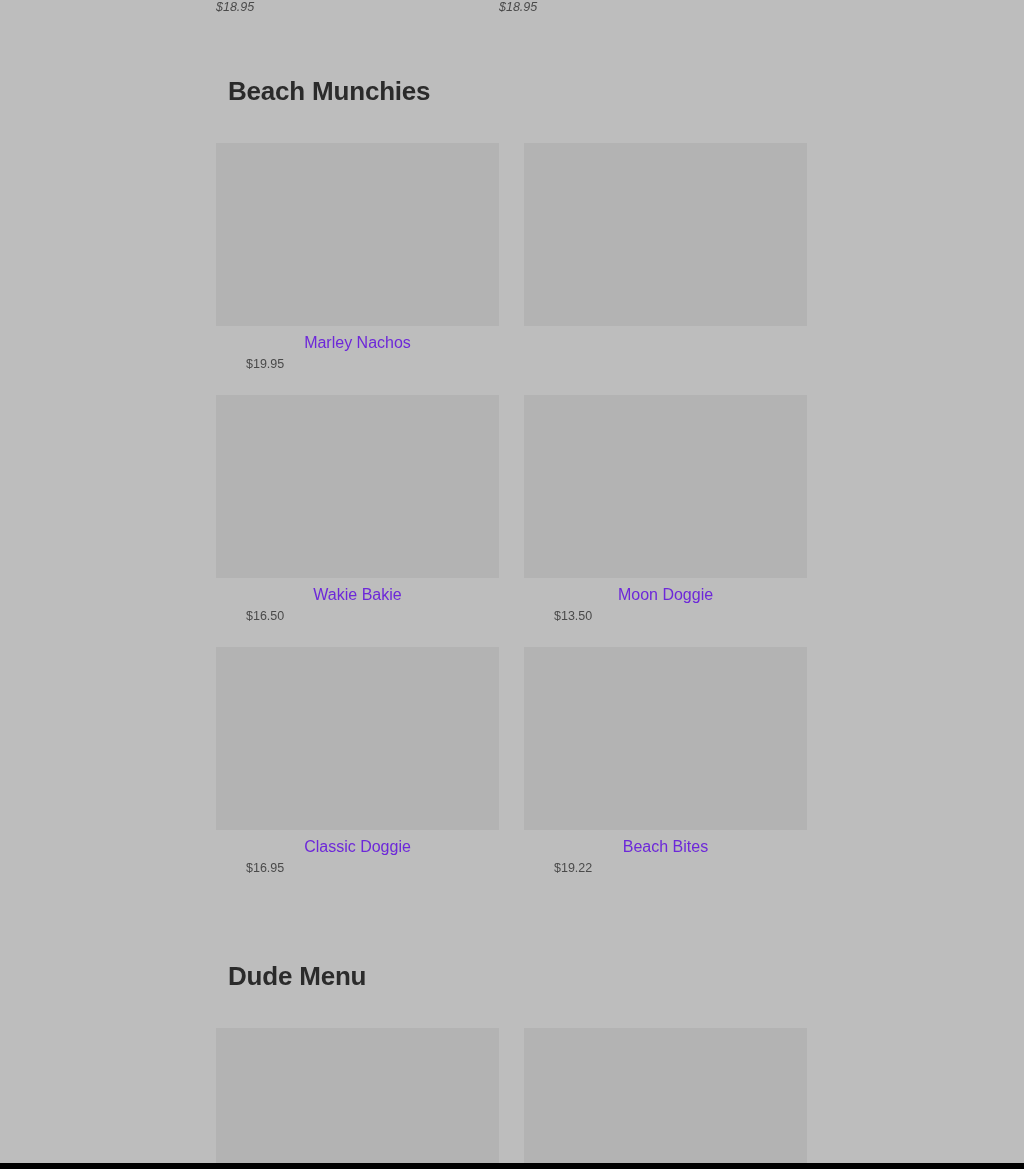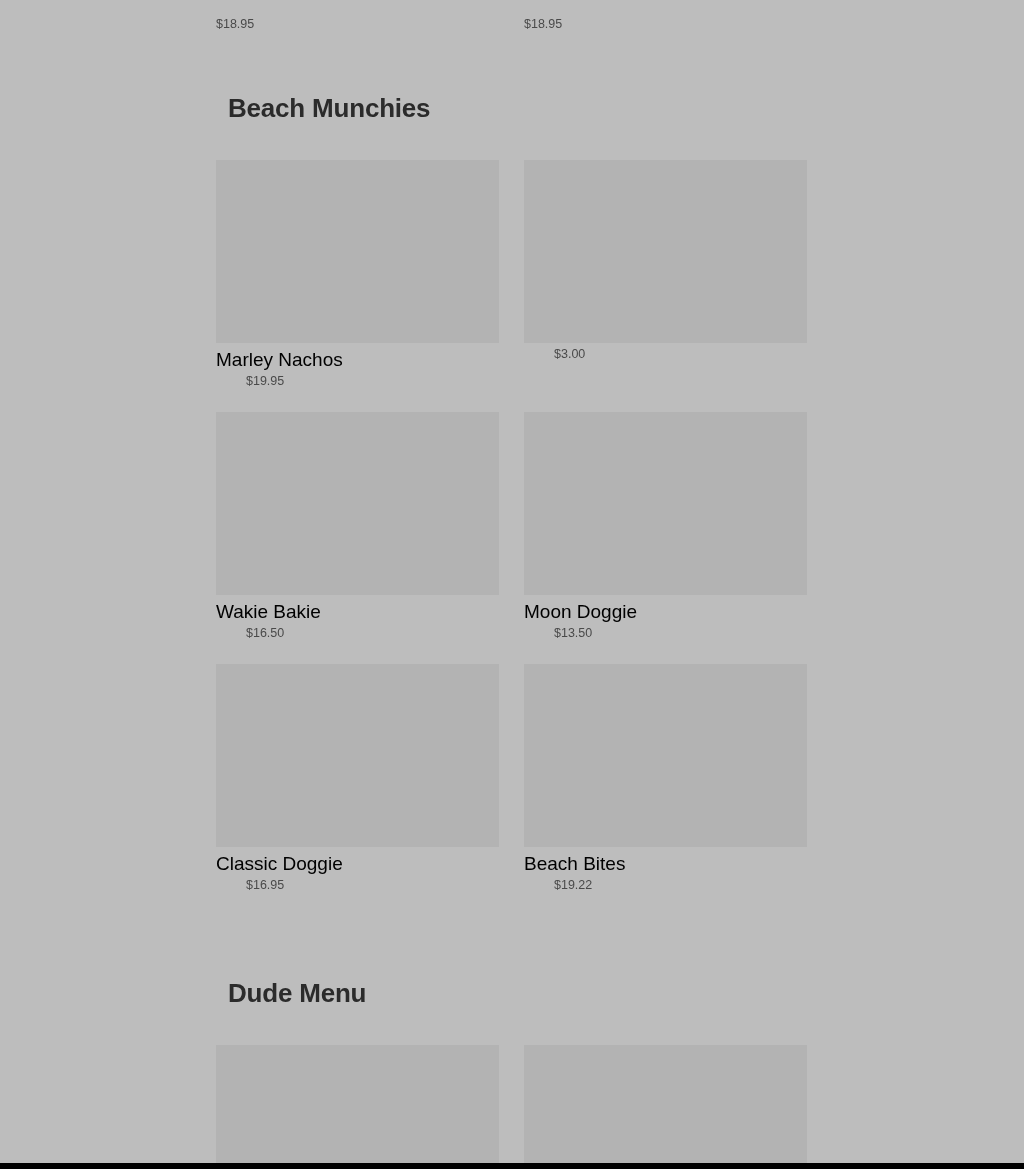--- a/index.html
+++ b/index.html
@@ -37,22 +37,22 @@
     width: 592px;
     margin: 0 auto;
     padding: 0;
     box-sizing: content-box;
   }
 
   
   .partial-row {
     display: grid;
     grid-template-columns: 283px 283px;
-    column-gap: 25px;
-    padding-top: 17px;
+    padding-top: 0;
+    font-style: italic;
   }
   .partial-row .price {
     line-height: 14px;
     padding-bottom: 0;
   }
 
   .section {
     padding-top: 0;
   }
 
@@ -81,25 +81,26 @@
   .item-thumb {
     display: block;
     width: 283px;
     height: 183px;
     background: #b3b3b3;
     border: 0;
   }
 
   .item-name {
     display: block;
-    font-size: 19px;
+    font-size: 16px;
     line-height: 20px;
-    color: #000000;
+    color: #6d28d9;
     padding-top: 7px;
     white-space: nowrap;
+    text-align: center;
   }
 
   .item-price {
     display: block;
     font-size: 12.5px;
     line-height: 18px;
     color: #4a4a4a;
     padding-top: 2px;
     white-space: nowrap;
     margin-left: 30px;
@@ -141,21 +142,20 @@
         <div class="menu-grid">
 
           <div class="menu-item">
             <span class="item-thumb"></span>
             <span class="item-name">Marley Nachos</span>
             <span class="item-price">$19.95</span>
           </div>
 
           <div class="menu-item">
             <span class="item-thumb"></span>
-            <span class="item-price">$3.00</span>
           </div>
 
           <div class="menu-item">
             <span class="item-thumb"></span>
             <span class="item-name">Wakie Bakie</span>
             <span class="item-price">$16.50</span>
           </div>
 
           <div class="menu-item">
             <span class="item-thumb"></span>

